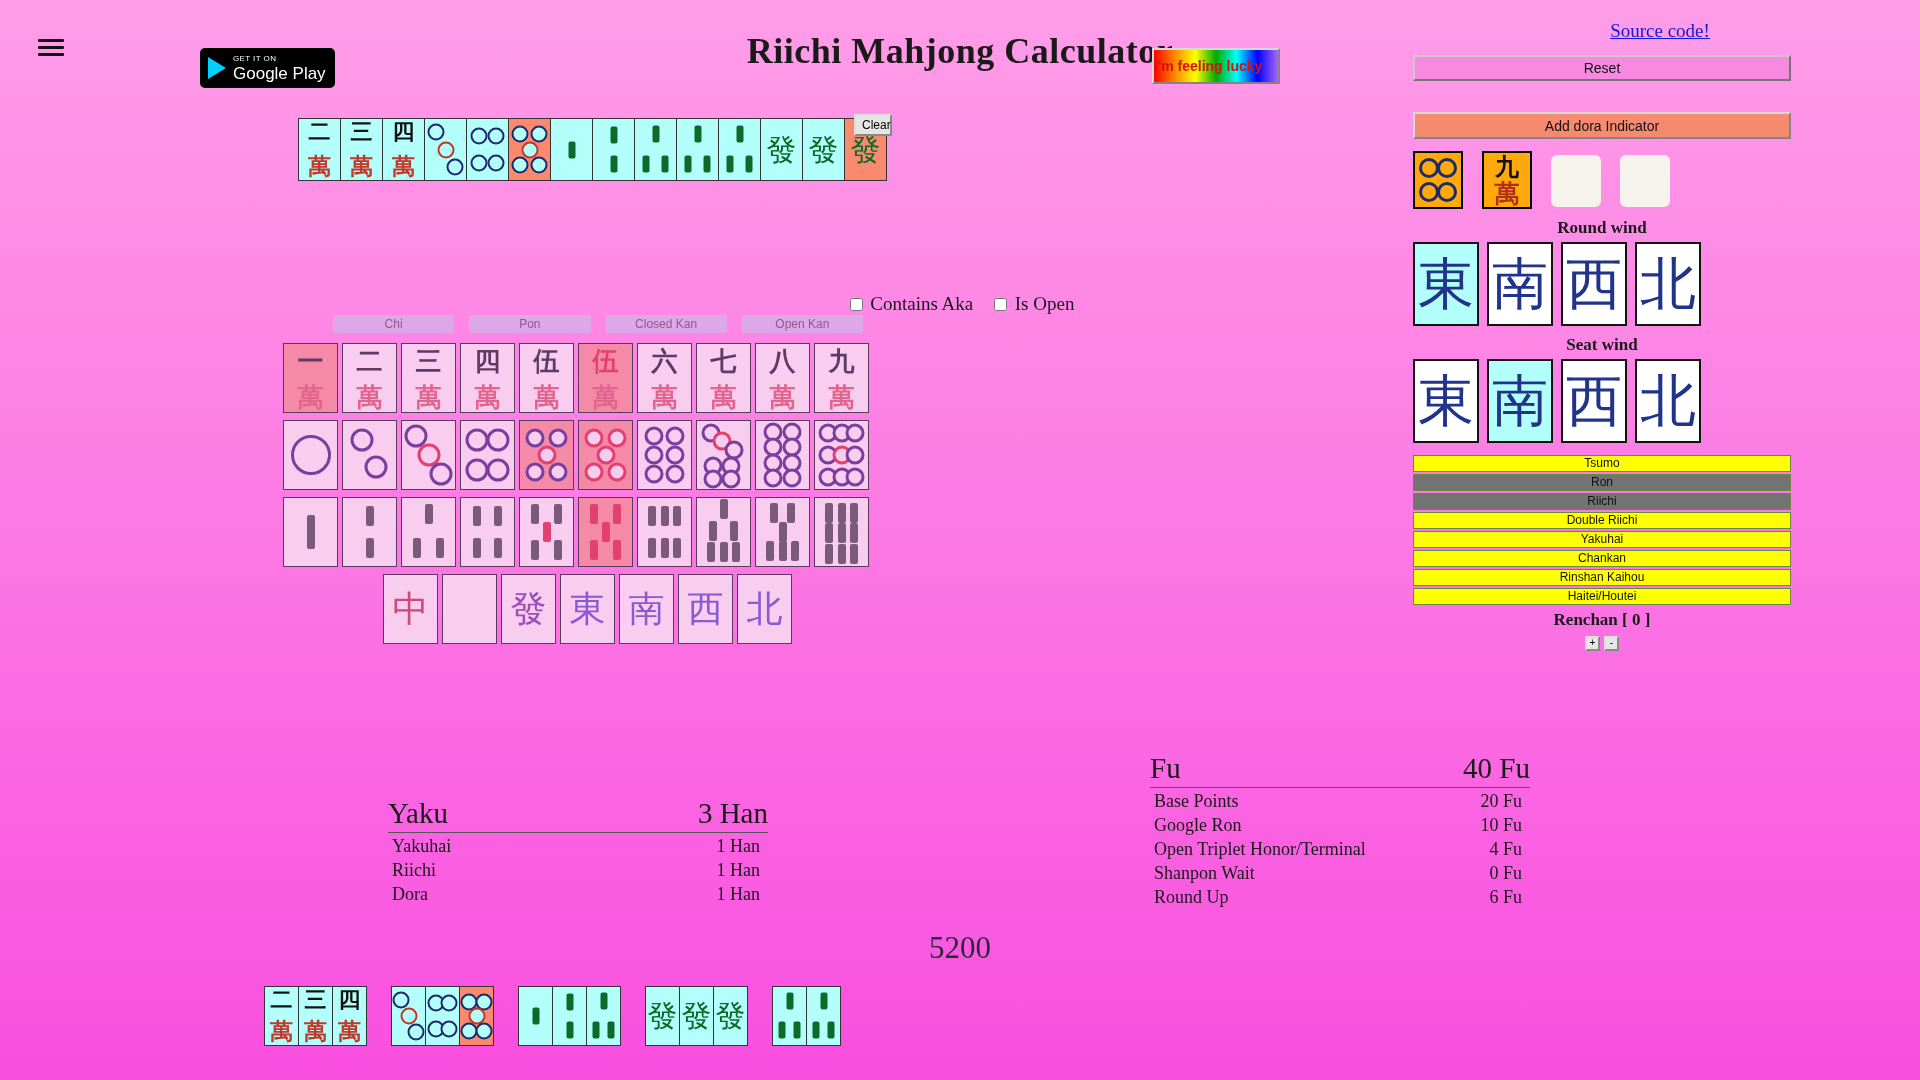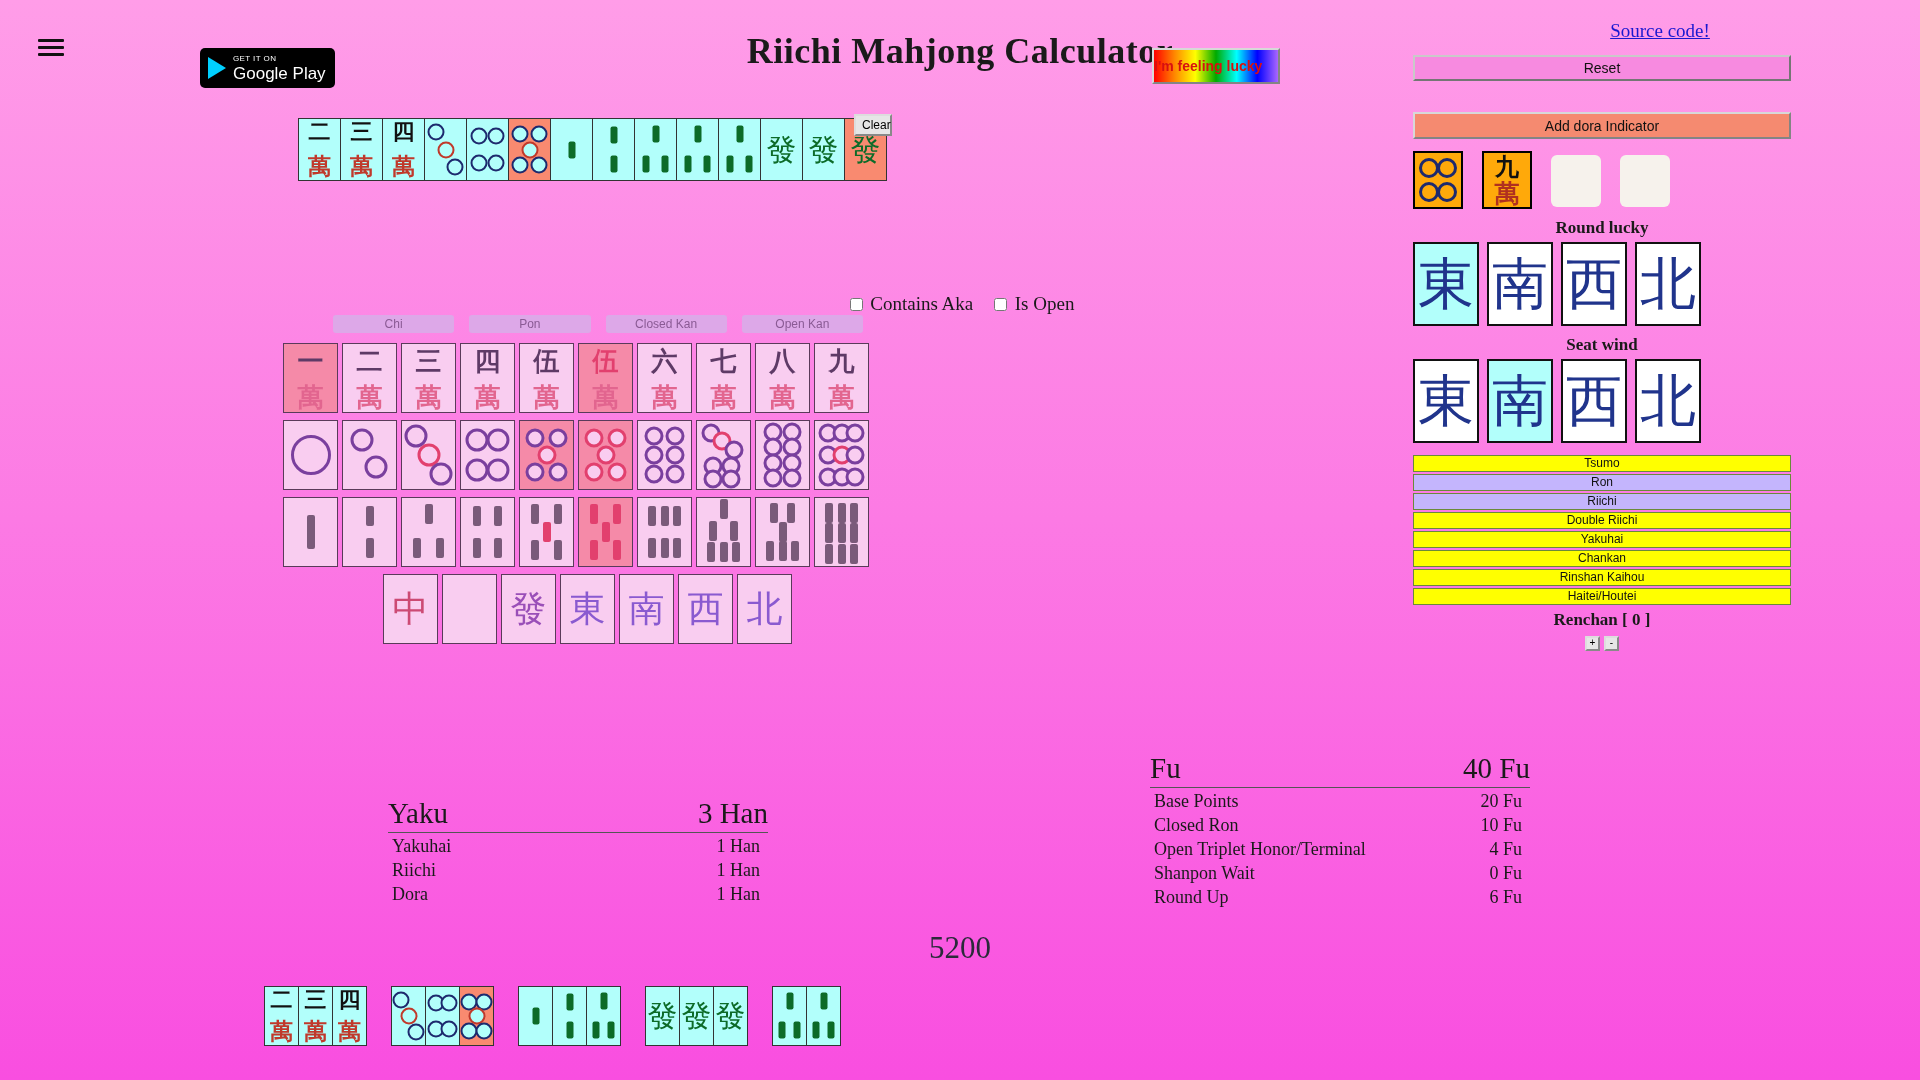--- a/index.html
+++ b/index.html
@@ -93,21 +93,21 @@
   .wind-row{display:flex;gap:8px;}
   .wind-tile{width:66px;height:84px;background:#fff;border:2px solid #111;position:relative;cursor:pointer;
              box-sizing:border-box;}
   .wind-tile.act{background:#b2fffb;}
   .wind-tile .g{position:absolute;left:0;right:0;top:50%;transform:translateY(-50%);text-align:center;
                 font-size:56px;color:#20348c;font-family:"DejaVu Sans",sans-serif;line-height:1;}
   #yakubtns{margin-top:12px;}
   .yaku-btn{display:block;width:100%;height:17px;margin-bottom:2px;background:#ffff00;
             border:1px solid #6a8a3a;font-size:12px;font-family:"Liberation Sans",sans-serif;
             cursor:pointer;color:#111;line-height:15px;padding:0;}
-  .yaku-btn.on{background:#c4b5fd;}
+  .yaku-btn.on{background:#737373;}
   #renchan{text-align:center;font-size:17px;font-weight:bold;margin-top:5px;}
   #renchan-ctrl{text-align:center;margin-top:2px;}
   #renchan-ctrl button{width:15px;height:15px;font-size:10px;background:#e6e6e6;border:2px outset #ddd;
                        cursor:pointer;padding:0;line-height:1;}
   
   .res-block{position:absolute;font-family:"Liberation Serif",serif;}
   #yaku-block{left:388px;top:752px;width:380px;margin-top:45px;}
   #fu-block{left:1150px;top:752px;width:380px;}
   .res-head{display:flex;justify-content:space-between;font-size:29px;border-bottom:1px solid #555;
             padding-bottom:2px;}
@@ -418,21 +418,21 @@
         <span class="d" style="width:14px;height:14px;left:70%;top:72%;transform:translate(-50%,-50%)"></span>
       </div>
       <div class="dora-slot filled">
      <span class="num">九</span>
      <span class="suit">萬</span>
       </div>
       <div class="dora-slot empty"></div>
       <div class="dora-slot empty"></div>
     </div>
 
-  <div class="wind-label">Round lucky</div>
+  <div class="wind-label">Round wind</div>
   <div class="wind-row" id="round-winds">
       <div class="wind-tile act">
      <span class="g">東</span>
       </div>
       <div class="wind-tile">
      <span class="g">南</span>
       </div>
       <div class="wind-tile">
      <span class="g">西</span>
       </div>
@@ -500,21 +500,21 @@
   <div class="res-head">
     <span>Fu</span>
     <span>40 Fu</span>
   </div>
   <div id="fu-rows">
       <div class="res-row">
      <span>Base Points</span>
      <span>20 Fu</span>
       </div>
       <div class="res-row">
-     <span>Closed Ron</span>
+     <span>Google Ron</span>
      <span>10 Fu</span>
       </div>
       <div class="res-row">
      <span>Open Triplet Honor/Terminal</span>
      <span>4 Fu</span>
       </div>
       <div class="res-row">
      <span>Shanpon Wait</span>
      <span>0 Fu</span>
       </div>

